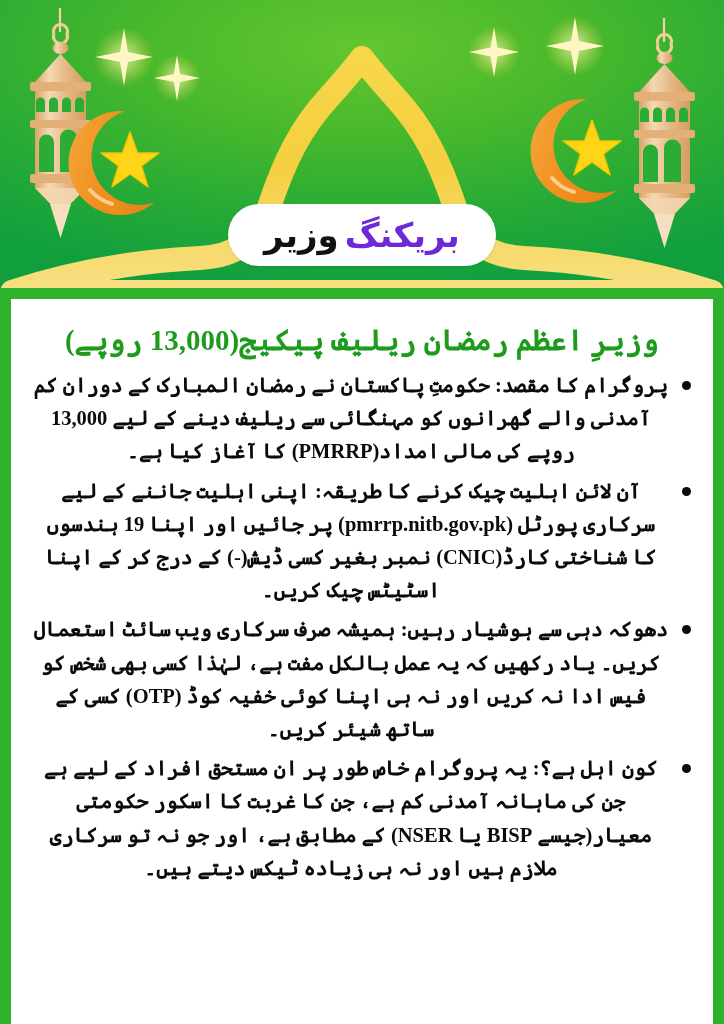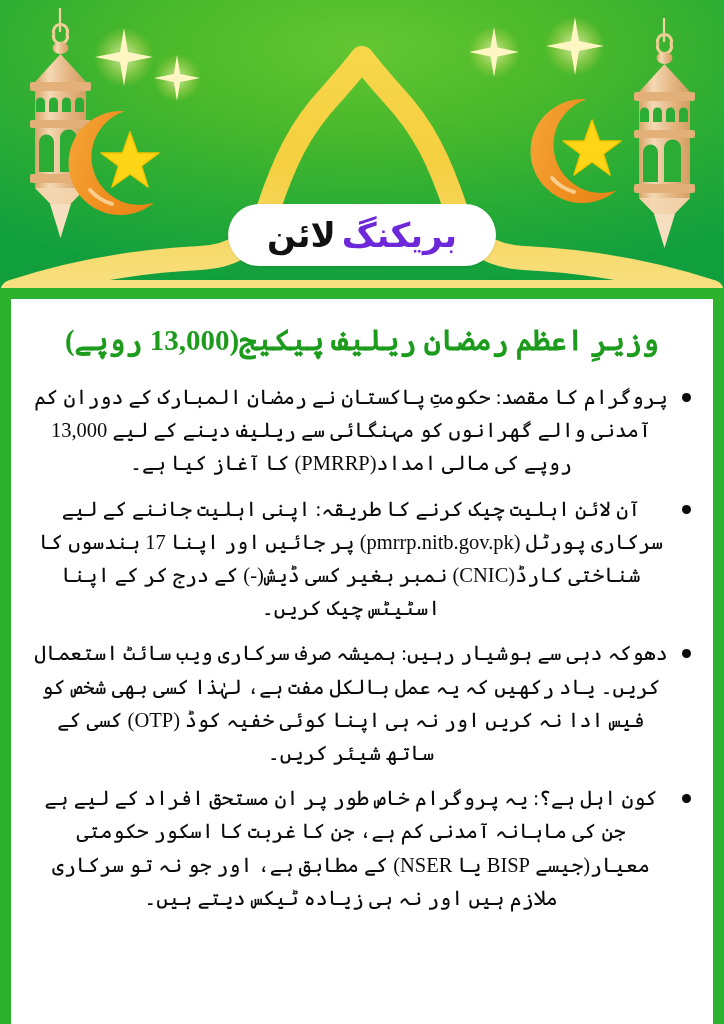--- a/index.html
+++ b/index.html
@@ -99,29 +99,30 @@
   }
 
   ul.points {
     list-style: none;
     margin: 0;
     padding: 4px 18px 10px 18px;
     direction: rtl;
   }
   ul.points > li {
     position: relative;
-    margin: 12px 0 6px 0;
+    margin: 0 0 6px 0;
     padding: 0 26px 0 4px;
     color: #0b0b0b;
     font-family: "Liberation Serif", "DejaVu Serif", serif;
     font-size: 20.5px;
     line-height: 1.62;
     text-align: center;
     direction: rtl;
     unicode-bidi: isolate;
+    font-weight: bold;
   }
   ul.points > li::before {
     content: "";
     position: absolute;
     right: 4px;
     top: 12px;
     width: 9px;
     height: 9px;
     border-radius: 50%;
     background: #0b0b0b;
@@ -246,36 +247,36 @@
         <g transform="translate(575,46)">
           <circle cx="0" cy="0" r="30" fill="url(#sparkGrad)" opacity="0.55"></circle>
           <path d="M 0 -29 L 4 -5 L 29 0 L 4 5 L 0 29 L -4 5 L -29 0 L -4 -5 Z" fill="#fff6c4"></path>
         </g>
       </g>
     </svg>
 
     <div class="news-pill">
       <span class="pill-text">
         <span class="pill-word-red">بریکنگ</span>
-          <span class="pill-word-black">لائن</span>
+          <span class="pill-word-black">وزیر</span>
       </span>
     </div>
   </div>
 
   <div class="content-frame">
     <div class="content-card">
 
       <h1 class="doc-title">وزیرِ اعظم رمضان ریلیف پیکیج(13,000 روپے)</h1>
 
       <ul class="points">
         <li>
           <span>پروگرام کا مقصد: حکومتِ پاکستان نے رمضان المبارک کے دوران کم آمدنی والے گھرانوں کو مہنگائی سے ریلیف دینے کے لیے 13,000 روپے کی مالی امداد(PMRRP) کا آغاز کیا ہے۔</span>
         </li>
         <li>
-          <span>آن لائن اہلیت چیک کرنے کا طریقہ: اپنی اہلیت جاننے کے لیے سرکاری پورٹل (pmrrp.nitb.gov.pk) پر جائیں اور اپنا 17 ہندسوں کا شناختی کارڈ(CNIC) نمبر بغیر کسی ڈیش(-) کے درج کر کے اپنا اسٹیٹس چیک کریں۔</span>
+          <span>آن لائن اہلیت چیک کرنے کا طریقہ: اپنی اہلیت جاننے کے لیے سرکاری پورٹل (pmrrp.nitb.gov.pk) پر جائیں اور اپنا 19 ہندسوں کا شناختی کارڈ(CNIC) نمبر بغیر کسی ڈیش(-) کے درج کر کے اپنا اسٹیٹس چیک کریں۔</span>
         </li>
         <li>
           <span>دھوکہ دہی سے ہوشیار رہیں: ہمیشہ صرف سرکاری ویب سائٹ استعمال کریں۔ یاد رکھیں کہ یہ عمل بالکل مفت ہے، لہٰذا کسی بھی شخص کو فیس ادا نہ کریں اور نہ ہی اپنا کوئی خفیہ کوڈ (OTP) کسی کے ساتھ شیئر کریں۔</span>
         </li>
         <li>
           <span>کون اہل ہے؟: یہ پروگرام خاص طور پر ان مستحق افراد کے لیے ہے جن کی ماہانہ آمدنی کم ہے، جن کا غربت کا اسکور حکومتی معیار(جیسے BISP یا NSER) کے مطابق ہے، اور جو نہ تو سرکاری ملازم ہیں اور نہ ہی زیادہ ٹیکس دیتے ہیں۔</span>
         </li>
       </ul>
 
     </div>

